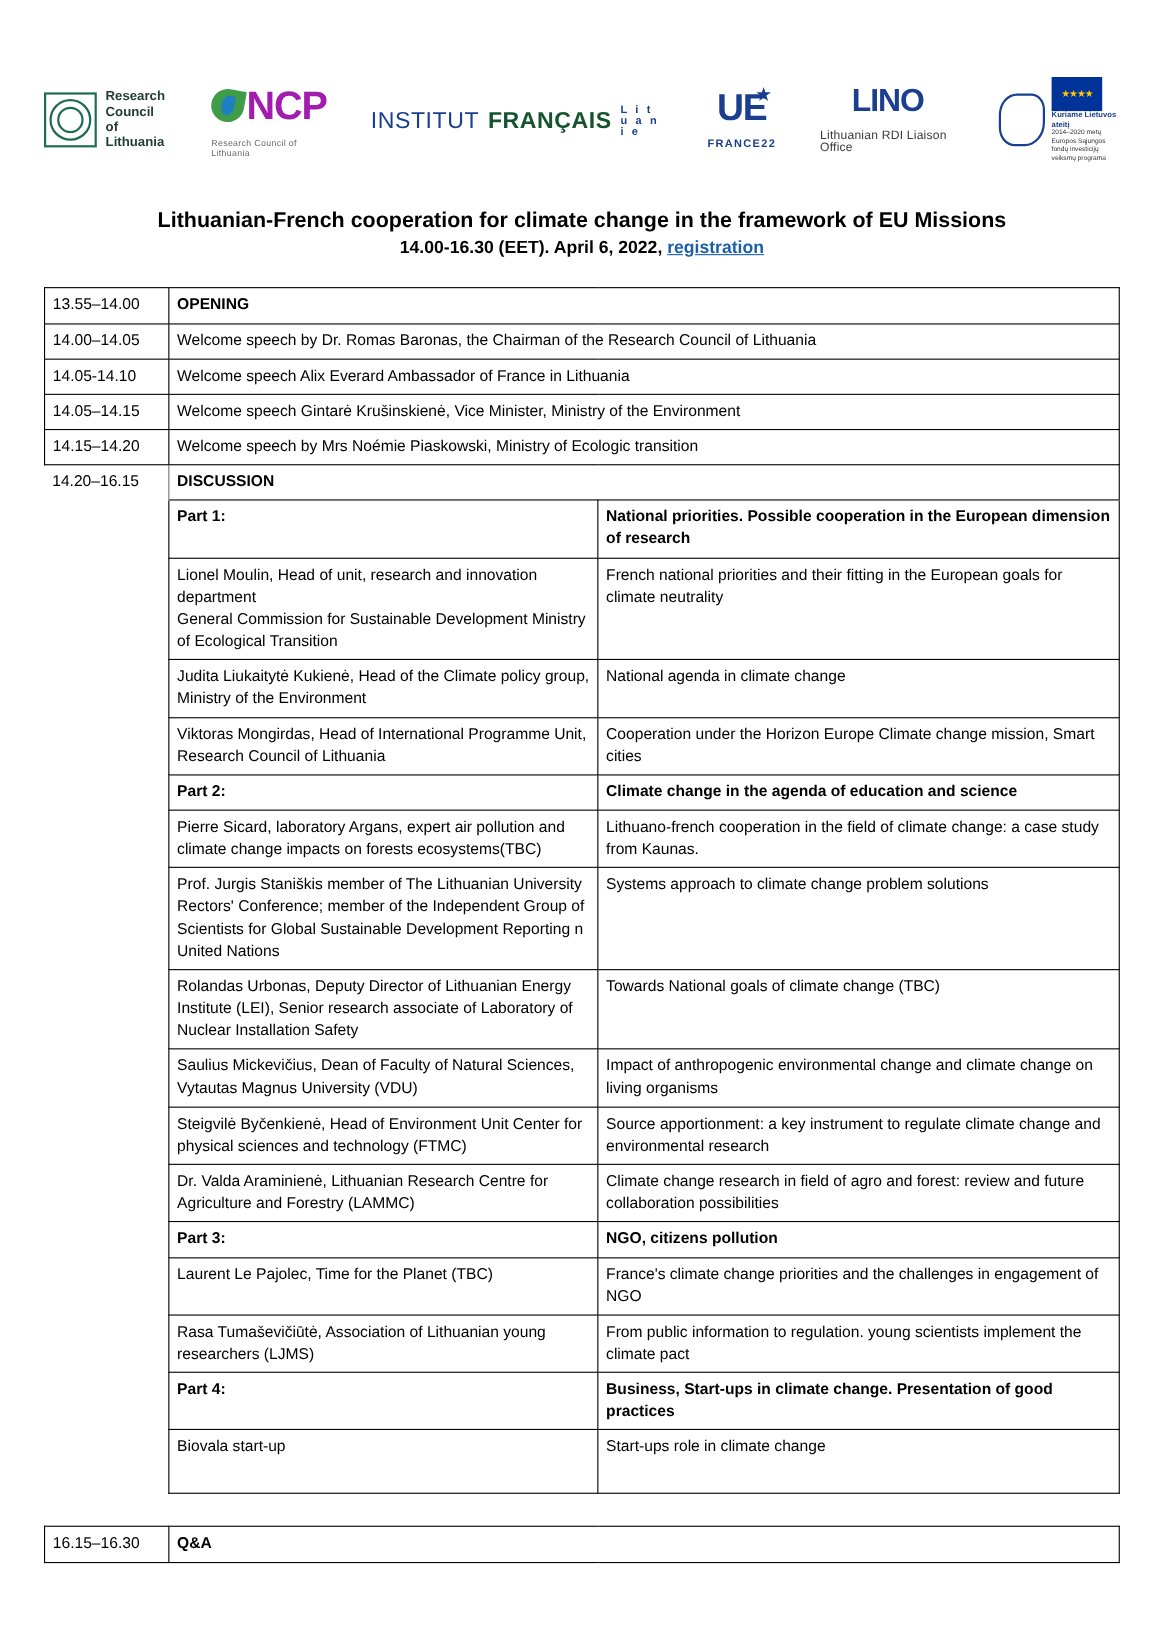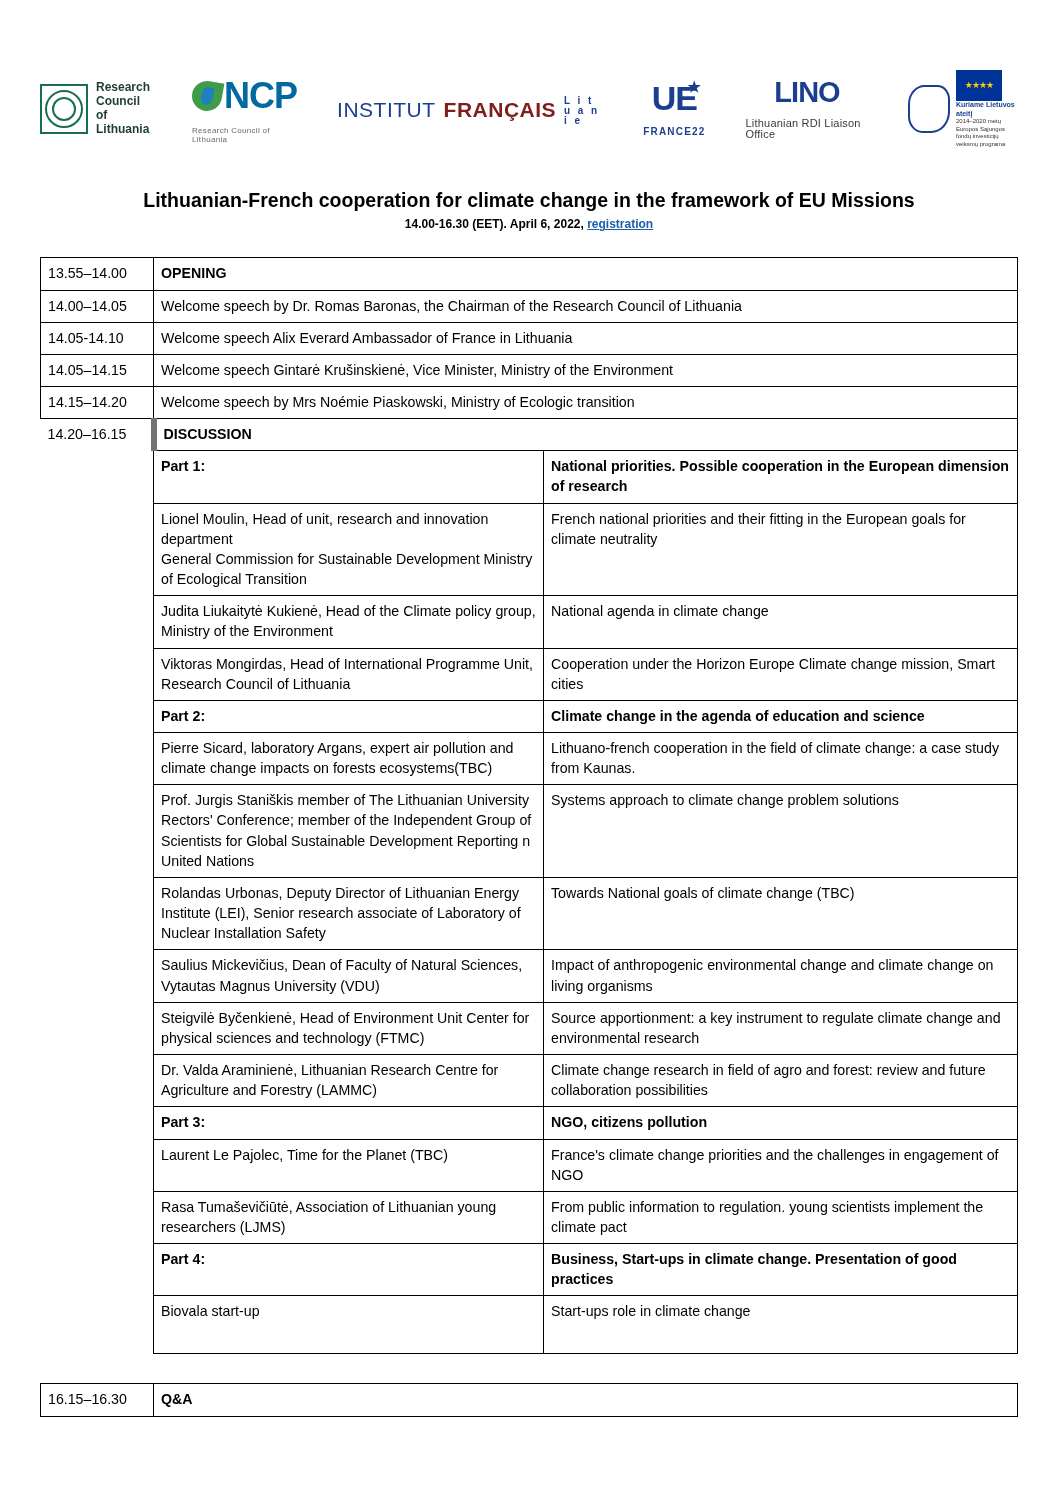--- a/index.html
+++ b/index.html
@@ -64,27 +64,27 @@
   .ncp-leaf {
     width: 30px; height: 30px; border-radius: 50% 0 50% 50%;
     background: #3f9c49; transform: rotate(10deg);
     position: relative;
   }
   .ncp-leaf:after{
     content:""; position:absolute; left:9px; top:6px;
     width:12px; height:18px; border-radius:50% 0 50% 50%;
     background:#1f7fc0;
   }
-  .ncp-word { font-size: 36px; font-weight: 700; color: #0369a1; letter-spacing: -1px; }
+  .ncp-word { font-size: 36px; font-weight: 700; color: #a21caf; letter-spacing: -1px; }
   .ncp-sub { font-size: 8px; color: #6a6a6a; margin-top: 1px; letter-spacing: .3px; }
 
   
   .if-wrap { line-height: 1.0; }
   .if-l1 { font-size: 21px; font-weight: 400; color: #1b3f8f; letter-spacing: .5px; }
-  .if-l2 { font-size: 21px; font-weight: 700; color: #7f1d1d; letter-spacing: .5px; }
+  .if-l2 { font-size: 21px; font-weight: 700; color: #14532d; letter-spacing: .5px; }
   .if-l3 { font-size: 10px; font-weight: 700; color: #1b3f8f; letter-spacing: 2.4px; margin-top: 3px; }
 
   
   .ue-wrap { display:flex; flex-direction:column; align-items:center; line-height:1; }
   .ue-top { font-size: 34px; font-weight: 800; color:#1b3f8f; letter-spacing:-1px; position:relative;}
   .ue-top .star { color:#1b3f8f; font-size: 15px; position:absolute; right:-3px; top:-2px; }
   .ue-bot { font-size: 10px; font-weight: 700; color:#1b3f8f; letter-spacing: 1.2px; margin-top:4px; }
 
   
   .lino-wrap { display:flex; flex-direction:column; align-items:center; line-height:1;}
@@ -105,21 +105,21 @@
   }
   .eu-txt { font-size: 6px; color:#333; line-height:1.25; max-width:76px;}
   .eu-txt b { color:#1b3f8f; font-size:7px; }
 
   
   .title-block { text-align: center; margin-bottom: 26px; }
   .doc-title {
     font-size: 19.5px; font-weight: 700; color:#000; line-height: 1.3;
   }
   .doc-subtitle {
-    font-size: 12px; font-weight: 700; color:#000; margin-top: 4px;
+    font-size: 16px; font-weight: 700; color:#000; margin-top: 4px;
   }
   .doc-subtitle a {
     color: #1b5fa8; text-decoration: underline; font-weight: 700;
   }
 
   
   table.agenda {
     border-collapse: collapse;
     width: 100%;
     table-layout: fixed;
@@ -233,21 +233,21 @@
         <td class="time">14.05–14.15</td>
         <td colspan="2" class="noright">Welcome speech Gintarė Krušinskienė, Vice Minister, Ministry of the Environment</td>
       </tr>
       <tr>
         <td class="time">14.15–14.20</td>
         <td colspan="2" class="noright">Welcome speech by Mrs Noémie Piaskowski, Ministry of Ecologic transition</td>
       </tr>
 
       <tr>
         <td class="time nb">14.20–16.15</td>
-        <td colspan="2" class="bold noright" style="border-left:6px solid #737373;border-top:1px solid #000;border-bottom:none;">DISCUSSION</td>
+        <td colspan="2" class="bold noright" style="border-left:1px solid #737373;border-top:1px solid #000;border-bottom:none;">DISCUSSION</td>
       </tr>
 
       <tr>
         <td class="nb"></td>
         <td class="bold">Part 1:</td>
         <td class="bold noright">National priorities. Possible cooperation  in  the European dimension of research</td>
       </tr>
       <tr>
         <td class="nb"></td>
         <td style="white-space:pre-line">Lionel Moulin, Head of unit, research and innovation department

